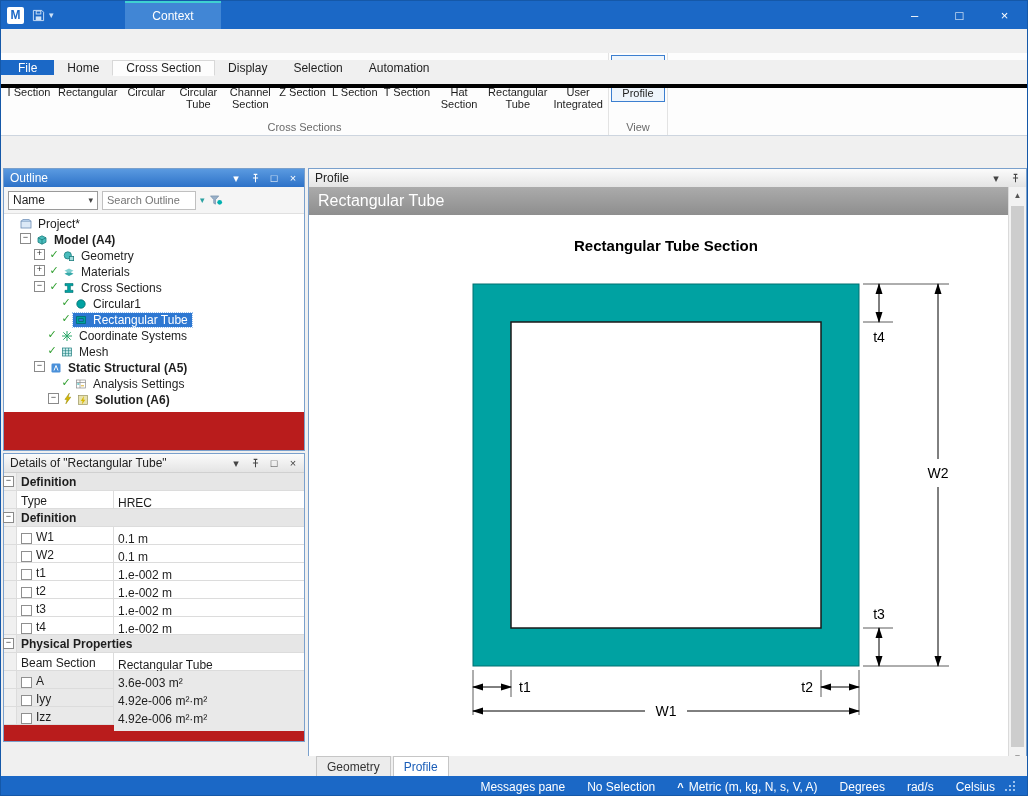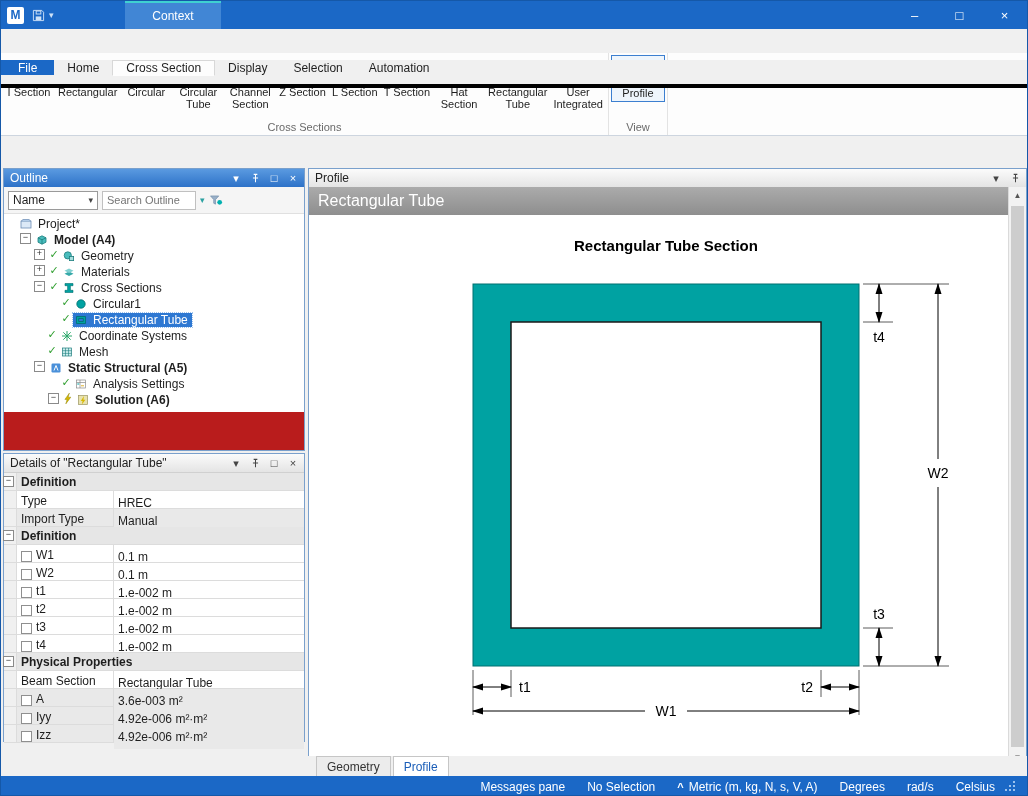--- a/index.html
+++ b/index.html
@@ -513,27 +513,20 @@
             <div class="texp">−</div>
           </div>
           <div class="dcat">Definition</div>
         </div>
         <div class="drow">
           <div class="dgut"></div>
           <div class="dlab">
             <span>Type</span>
           </div>
           <div class="dval">HREC</div>
-        </div>
-        <div class="drow dim">
-          <div class="dgut"></div>
-          <div class="dlab">
-            <span>Import Type</span>
-          </div>
-          <div class="dval">Manual</div>
         </div>
         <div class="drow">
           <div class="dgut">
             <div class="texp">−</div>
           </div>
           <div class="dcat">Definition</div>
         </div>
         <div class="drow">
           <div class="dgut"></div>
           <div class="dlab">

